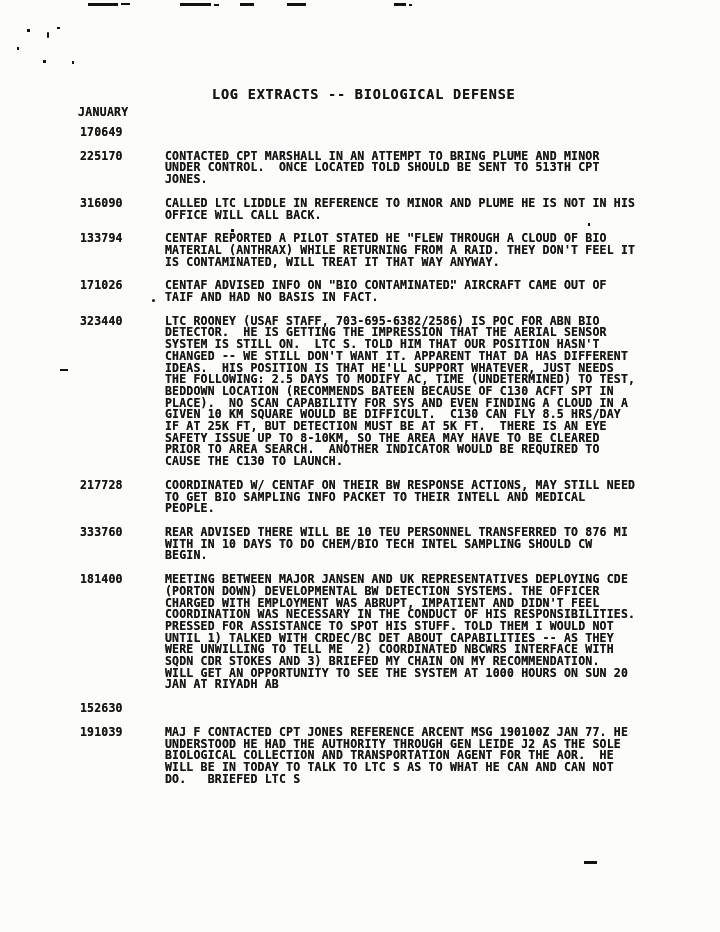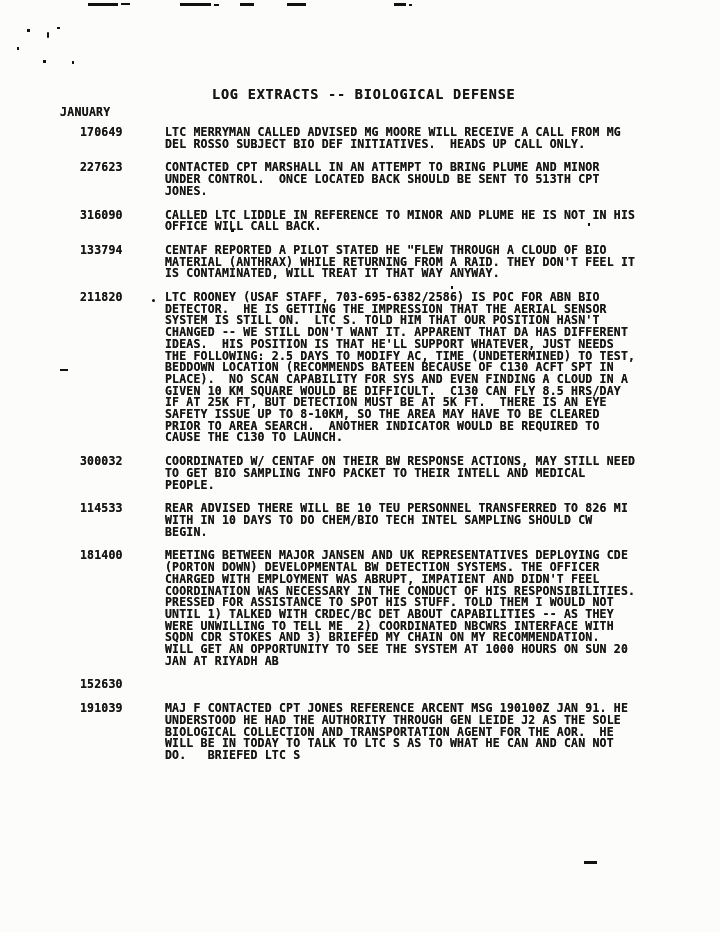--- a/index.html
+++ b/index.html
@@ -47,21 +47,21 @@
   .doc-title {
     position: absolute;
     left: 212px;
     top: 86px;
     font-size: 13.5px;
     letter-spacing: 0.8px;
     white-space: nowrap;
   }
   .month-label {
     position: absolute;
-    left: 60px;
+    left: 78px;
     top: 105px;
     font-size: 11.5px;
     letter-spacing: 0.3px;
   }
   .entries {
     position: absolute;
     left: 80px;
     top: 127px;
     right: 28px;
   }
@@ -110,72 +110,75 @@
     <div class="artifact a-dash-bottom"></div>
   </div>
 
   <div class="doc-title">LOG EXTRACTS -- BIOLOGICAL DEFENSE</div>
   <div class="month-label">JANUARY</div>
 
   <div class="entries">
 
     <div class="entry">
       <div class="entry-time">170649</div>
-      <div class="entry-text">LTC MERRYMAN CALLED ADVISED MG MOORE WILL RECEIVE A CALL FROM MG
-DEL ROSSO SUBJECT BIO DEF INITIATIVES.  HEADS UP CALL ONLY.</div>
-    </div>
-
-    <div class="entry">
-      <div class="entry-time">227623</div>
+    </div>
+
+    <div class="entry">
+      <div class="entry-time">225170</div>
       <div class="entry-text">CONTACTED CPT MARSHALL IN AN ATTEMPT TO BRING PLUME AND MINOR
-UNDER CONTROL.  ONCE LOCATED BACK SHOULD BE SENT TO 513TH CPT
+UNDER CONTROL.  ONCE LOCATED TOLD SHOULD BE SENT TO 513TH CPT
 JONES.</div>
     </div>
 
     <div class="entry">
       <div class="entry-time">316090</div>
       <div class="entry-text">CALLED LTC LIDDLE IN REFERENCE TO MINOR AND PLUME HE IS NOT IN HIS
 OFFICE WILL CALL BACK.</div>
     </div>
 
     <div class="entry">
       <div class="entry-time">133794</div>
       <div class="entry-text">CENTAF REPORTED A PILOT STATED HE "FLEW THROUGH A CLOUD OF BIO
 MATERIAL (ANTHRAX) WHILE RETURNING FROM A RAID. THEY DON'T FEEL IT
 IS CONTAMINATED, WILL TREAT IT THAT WAY ANYWAY.</div>
     </div>
 
-
-    <div class="entry">
-      <div class="entry-time">211820</div>
+    <div class="entry">
+      <div class="entry-time">171026</div>
+      <div class="entry-text">CENTAF ADVISED INFO ON "BIO CONTAMINATED" AIRCRAFT CAME OUT OF
+TAIF AND HAD NO BASIS IN FACT.</div>
+    </div>
+
+    <div class="entry">
+      <div class="entry-time">323440</div>
       <div class="entry-text">LTC ROONEY (USAF STAFF, 703-695-6382/2586) IS POC FOR ABN BIO
 DETECTOR.  HE IS GETTING THE IMPRESSION THAT THE AERIAL SENSOR
 SYSTEM IS STILL ON.  LTC S. TOLD HIM THAT OUR POSITION HASN'T
 CHANGED -- WE STILL DON'T WANT IT. APPARENT THAT DA HAS DIFFERENT
 IDEAS.  HIS POSITION IS THAT HE'LL SUPPORT WHATEVER, JUST NEEDS
 THE FOLLOWING: 2.5 DAYS TO MODIFY AC, TIME (UNDETERMINED) TO TEST,
 BEDDOWN LOCATION (RECOMMENDS BATEEN BECAUSE OF C130 ACFT SPT IN
 PLACE).  NO SCAN CAPABILITY FOR SYS AND EVEN FINDING A CLOUD IN A
 GIVEN 10 KM SQUARE WOULD BE DIFFICULT.  C130 CAN FLY 8.5 HRS/DAY
 IF AT 25K FT, BUT DETECTION MUST BE AT 5K FT.  THERE IS AN EYE
 SAFETY ISSUE UP TO 8-10KM, SO THE AREA MAY HAVE TO BE CLEARED
 PRIOR TO AREA SEARCH.  ANOTHER INDICATOR WOULD BE REQUIRED TO
 CAUSE THE C130 TO LAUNCH.</div>
     </div>
 
     <div class="entry">
-      <div class="entry-time">300032</div>
+      <div class="entry-time">217728</div>
       <div class="entry-text">COORDINATED W/ CENTAF ON THEIR BW RESPONSE ACTIONS, MAY STILL NEED
 TO GET BIO SAMPLING INFO PACKET TO THEIR INTELL AND MEDICAL
 PEOPLE.</div>
     </div>
 
     <div class="entry">
-      <div class="entry-time">114533</div>
-      <div class="entry-text">REAR ADVISED THERE WILL BE 10 TEU PERSONNEL TRANSFERRED TO 826 MI
+      <div class="entry-time">333760</div>
+      <div class="entry-text">REAR ADVISED THERE WILL BE 10 TEU PERSONNEL TRANSFERRED TO 876 MI
 WITH IN 10 DAYS TO DO CHEM/BIO TECH INTEL SAMPLING SHOULD CW
 BEGIN.</div>
     </div>
 
     <div class="entry">
       <div class="entry-time">181400</div>
       <div class="entry-text">MEETING BETWEEN MAJOR JANSEN AND UK REPRESENTATIVES DEPLOYING CDE
 (PORTON DOWN) DEVELOPMENTAL BW DETECTION SYSTEMS. THE OFFICER
 CHARGED WITH EMPLOYMENT WAS ABRUPT, IMPATIENT AND DIDN'T FEEL
 COORDINATION WAS NECESSARY IN THE CONDUCT OF HIS RESPONSIBILITIES.
@@ -186,21 +189,21 @@
 WILL GET AN OPPORTUNITY TO SEE THE SYSTEM AT 1000 HOURS ON SUN 20
 JAN AT RIYADH AB</div>
     </div>
 
     <div class="entry">
       <div class="entry-time">152630</div>
     </div>
 
     <div class="entry">
       <div class="entry-time">191039</div>
-      <div class="entry-text">MAJ F CONTACTED CPT JONES REFERENCE ARCENT MSG 190100Z JAN 91. HE
+      <div class="entry-text">MAJ F CONTACTED CPT JONES REFERENCE ARCENT MSG 190100Z JAN 77. HE
 UNDERSTOOD HE HAD THE AUTHORITY THROUGH GEN LEIDE J2 AS THE SOLE
 BIOLOGICAL COLLECTION AND TRANSPORTATION AGENT FOR THE AOR.  HE
 WILL BE IN TODAY TO TALK TO LTC S AS TO WHAT HE CAN AND CAN NOT
 DO.   BRIEFED LTC S</div>
     </div>
 
   </div>
 </div>
 
 </body></html>

